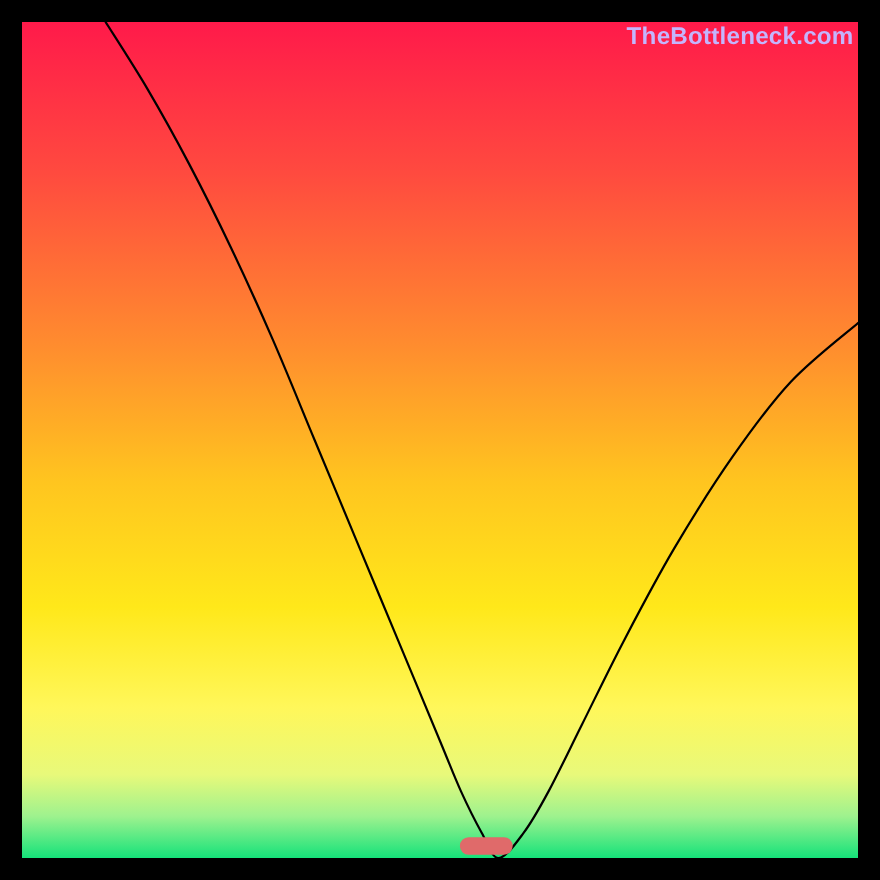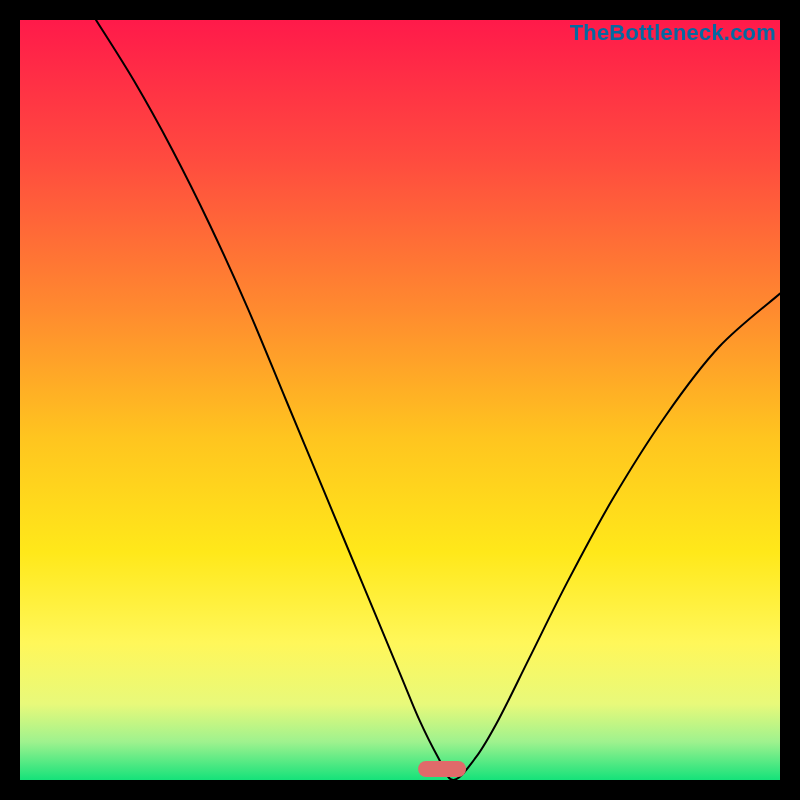--- a/index.html
+++ b/index.html
@@ -22,21 +22,21 @@
     position: absolute;
     left: 0; top: 0; right: 0; bottom: 0;
   }
   .watermark {
     position: absolute;
     top: 0;
     right: 4px;
     font-family: Arial, Helvetica, sans-serif;
     font-size: 22px;
     font-weight: 600;
-    color: #0369a1;
+    color: #c4b5fd;
     letter-spacing: 0.2px;
     user-select: none;
   }
   svg.curve {
     position: absolute;
     left: 0; top: 0;
     width: 100%;
     height: 100%;
   }
   .marker {

